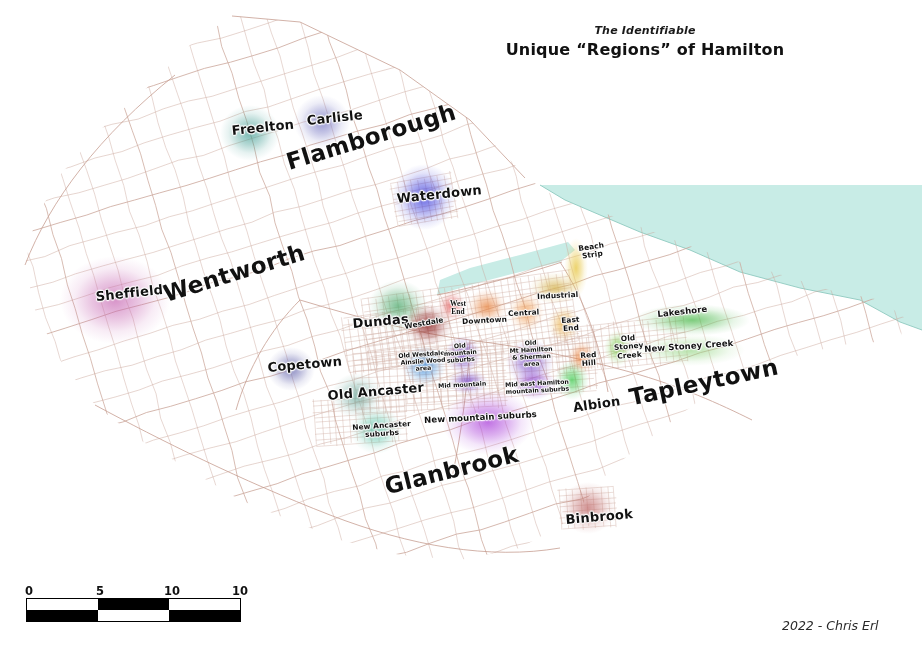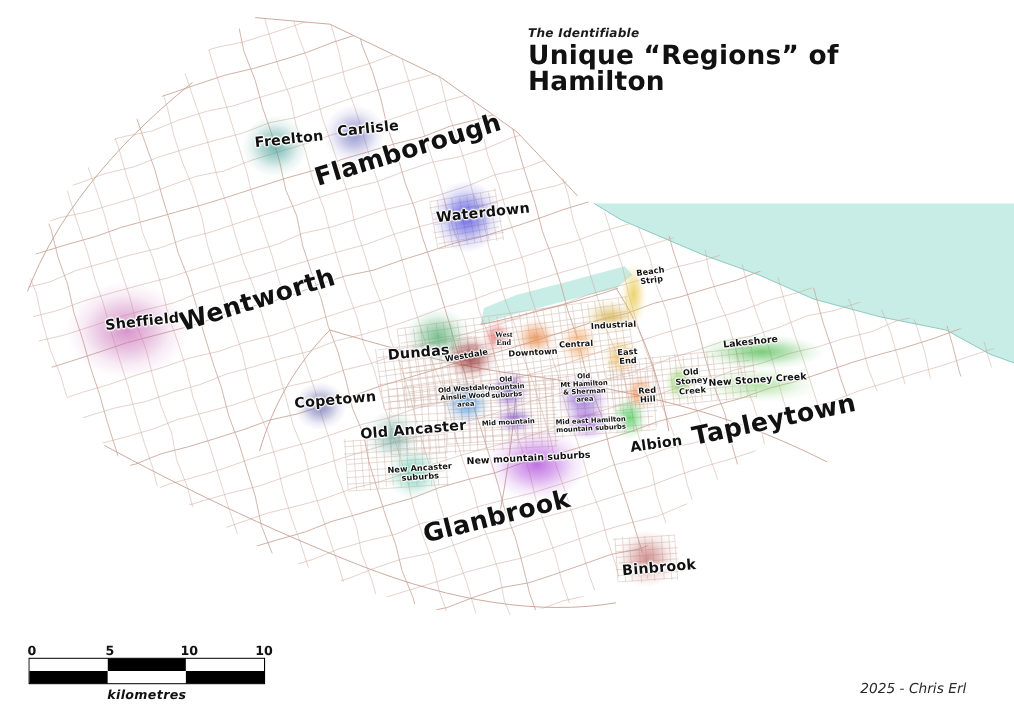--- a/index.html
+++ b/index.html
@@ -6,27 +6,27 @@
   html,body{margin:0;padding:0;background:#ffffff;}
   body{
     width:922px;height:651px;position:relative;overflow:hidden;
     font-family:"DejaVu Sans","Liberation Sans",sans-serif;
     background:#ffffff;
   }
   #map-canvas{position:absolute;left:0;top:0;width:922px;height:651px;}
   svg.layer{position:absolute;left:0;top:0;width:922px;height:651px;overflow:visible;}
 
   
-  .title-block{position:absolute;left:480px;top:24px;width:330px;}
+  .title-block{position:absolute;left:480px;top:24px;width:330px;text-align:center;}
   .title-sub{
     font-style:italic;font-weight:600;font-size:11px;color:#1a1a1a;
     letter-spacing:.2px;line-height:13px;
   }
   .title-main{
-    font-weight:700;font-size:24px;color:#111111;letter-spacing:.2px;
+    font-weight:700;font-size:16px;color:#111111;letter-spacing:.2px;
     line-height:24px;margin-top:1px;
   }
 
   
   .credit{
     position:absolute;left:782px;top:618px;
     font-style:italic;font-size:12.5px;color:#2a2a2a;font-weight:500;
   }
 
   
@@ -681,21 +681,21 @@
 suburbs</div>
     </div>
 
 </div>
 
 <div class="title-block">
   <div class="title-sub">The Identifiable</div>
   <div class="title-main">Unique “Regions” of Hamilton</div>
 </div>
 
-<div class="credit">2025 - Chris Erl</div>
+<div class="credit">2022 - Chris Erl</div>
 
 <div class="scale-wrap">
   <div class="scale-ticks">
     <span style="left:3px;">0</span>
     <span style="left:74px;">5</span>
     <span style="left:146px;">10</span>
     <span style="left:214px;">10</span>
   </div>
   <div class="scale-bar">
     <div class="cell">
@@ -704,14 +704,13 @@
     </div>
     <div class="cell">
       <div class="top fill-black"></div>
         <div class="bot fill-white"></div>
     </div>
     <div class="cell">
       <div class="top fill-white"></div>
         <div class="bot fill-black"></div>
     </div>
   </div>
-  <div class="scale-label">kilometres</div>
 </div>
 
 </body></html>

